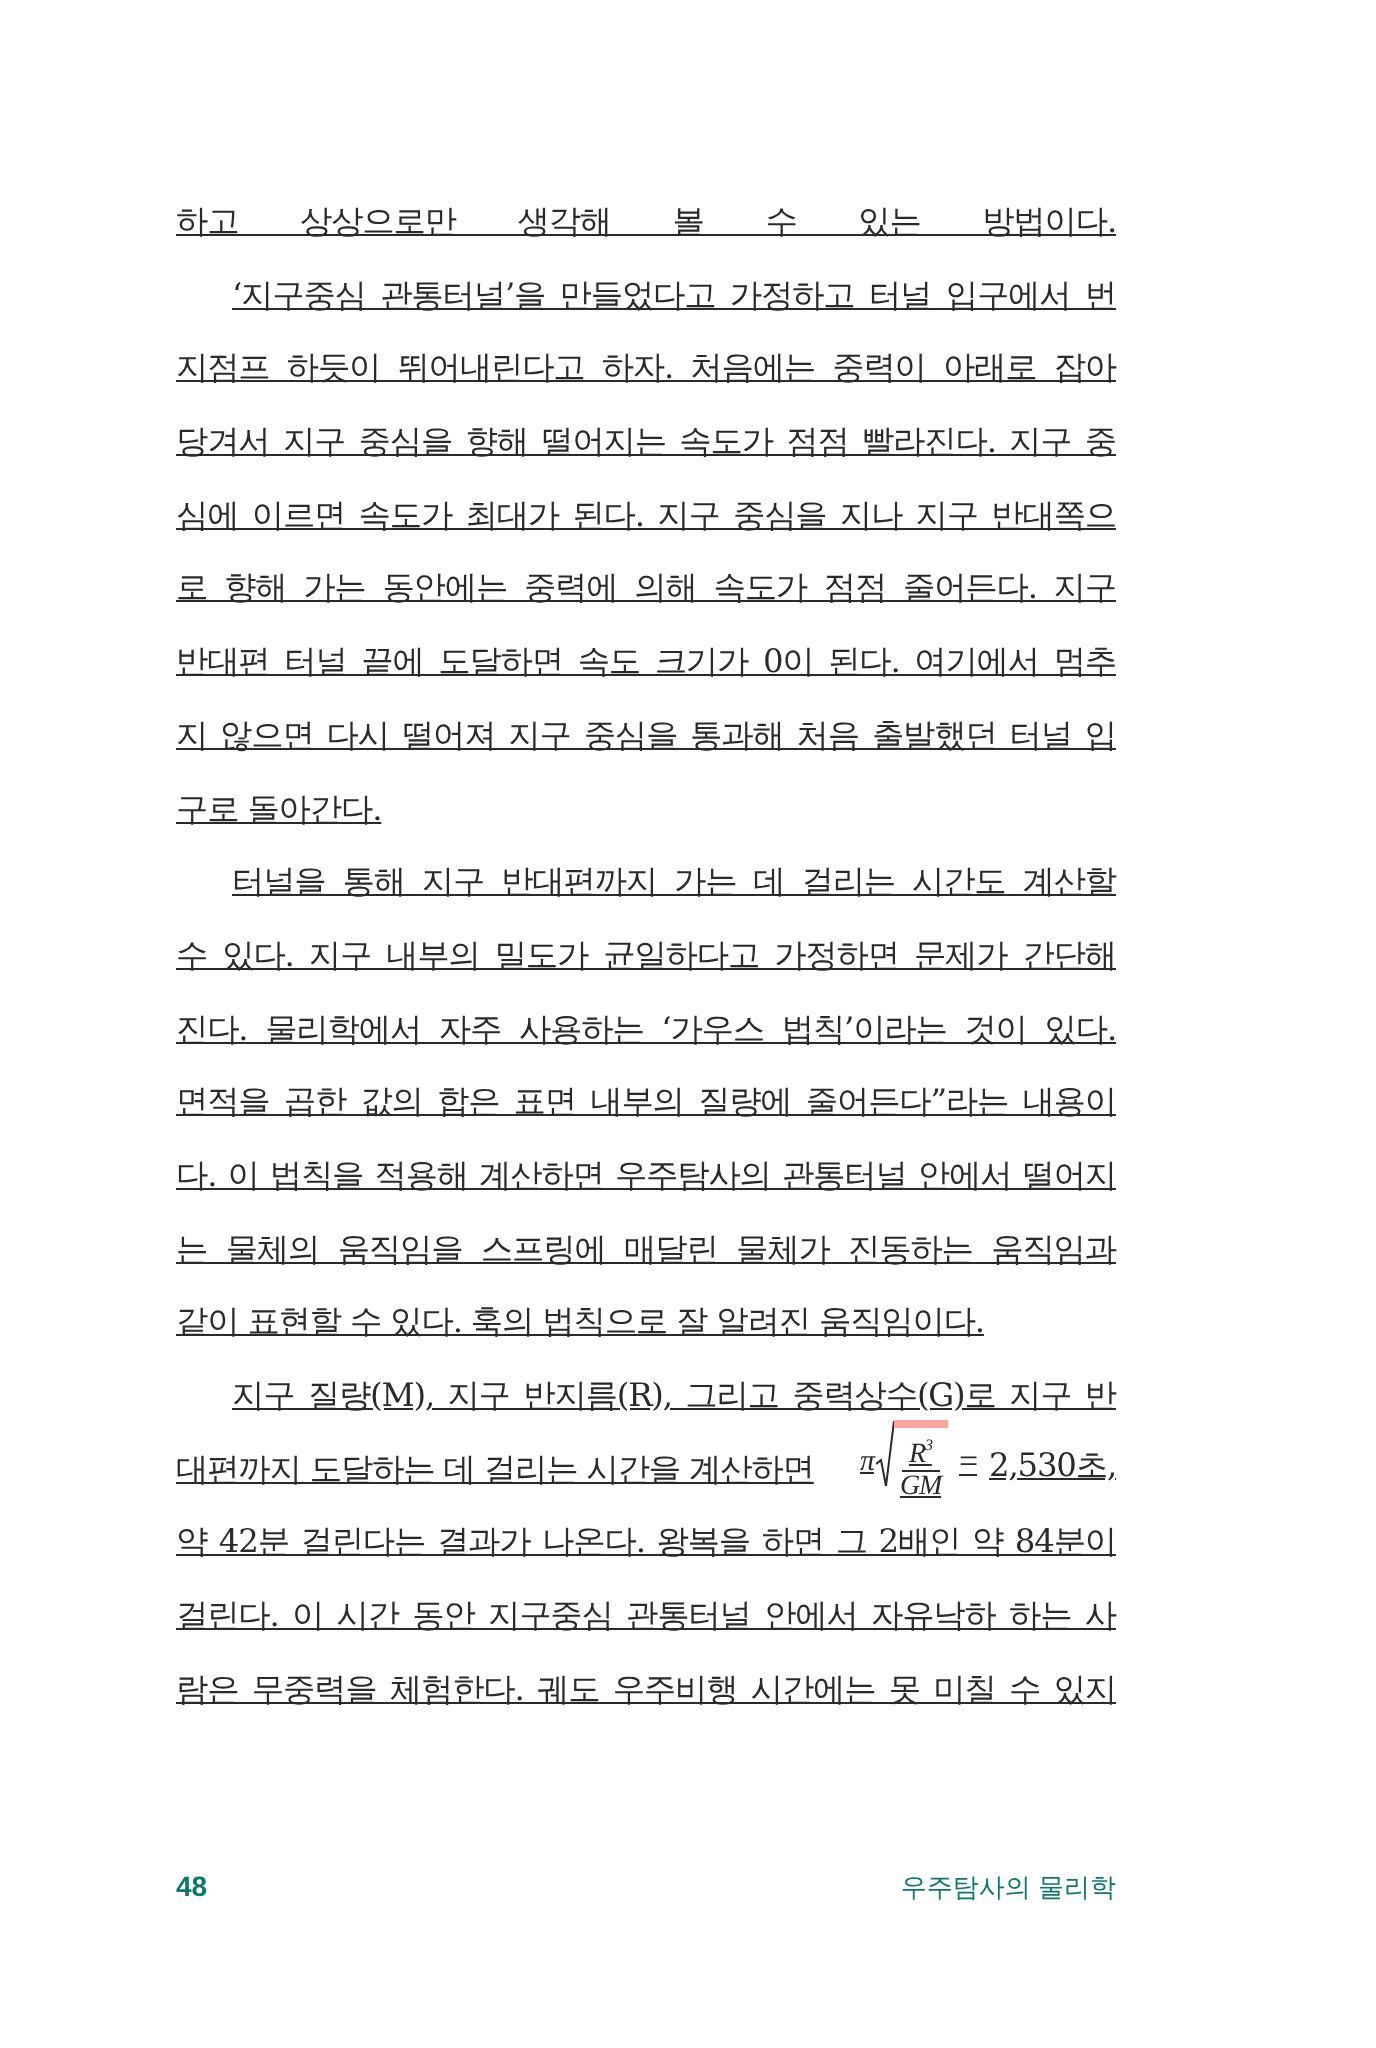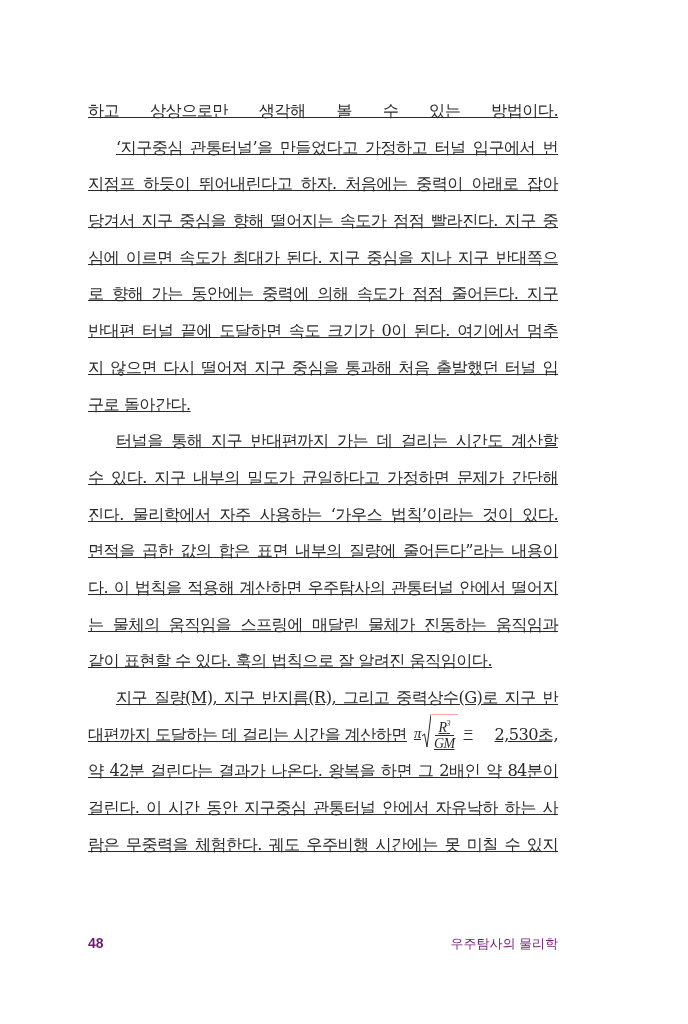--- a/index.html
+++ b/index.html
@@ -41,40 +41,40 @@
     }
     .pi { font-size: 15px; margin-right: 1px; }
     .sqrt {
       display: inline-flex;
       align-items: stretch;
     }
     .sqrt-sign {
       width: 9px; height: 34px;
     }
     .radicand {
-      border-top: 1px solid #fca5a5;
+      border-top: 4px solid #fca5a5;
       display: inline-flex;
       flex-direction: column;
       align-items: center;
       padding: 1px 3px 0 3px;
       line-height: 15px;
       font-size: 14px;
     }
     .frac-num { border-bottom: 1px solid #2a2a2a; padding: 0 4px; }
     .frac-num sup { font-size: 8px; vertical-align: 6px; }
     .eq { font-style: normal; font-family: "Liberation Serif", serif; margin-left: 6px; font-size: 17px; }
     .footer {
       position: absolute;
       top: 935px;
       left: 88px; width: 470px;
       display: flex;
       justify-content: space-between;
       font-family: "Liberation Sans", "DejaVu Sans", sans-serif;
       font-size: 13px;
-      color: #701a75;
+      color: #0f766e;
     }
     .page-number { font-weight: bold; font-size: 14px; }
   </style>
 </head>
 <body>
 
 <div class="page-body">
   <span class="line">하고 상상으로만 생각해 볼 수 있는 방법이다.</span>
   <span class="line indent">‘지구중심 관통터널’을 만들었다고 가정하고 터널 입구에서 번</span>
   <span class="line">지점프 하듯이 뛰어내린다고 하자. 처음에는 중력이 아래로 잡아</span>
@@ -101,21 +101,21 @@
           <svg class="sqrt-sign" viewBox="0 0 9 34" preserveAspectRatio="none">
             <polyline points="0,22 2.5,20 5,33 9,0.5" fill="none" stroke="#2a2a2a" stroke-width="1"></polyline>
           </svg>
           <span class="radicand">
             <span class="frac-num"><span>R</span><sup>3</sup></span>
             <span>GM</span>
           </span>
         </span>
         <span class="eq">=</span>
       </span>
-      <span style="margin-left:20px;">2,530초,</span>
+      <span style="margin-left:4px;">2,530초,</span>
     </span>
   </span>
   <span class="line">약 42분 걸린다는 결과가 나온다. 왕복을 하면 그 2배인 약 84분이</span>
   <span class="line">걸린다. 이 시간 동안 지구중심 관통터널 안에서 자유낙하 하는 사</span>
   <span class="line">람은 무중력을 체험한다. 궤도 우주비행 시간에는 못 미칠 수 있지</span>
 </div>
 
 <div class="footer">
   <span class="page-number">48</span>
   <span class="book-title">우주탐사의 물리학</span>

